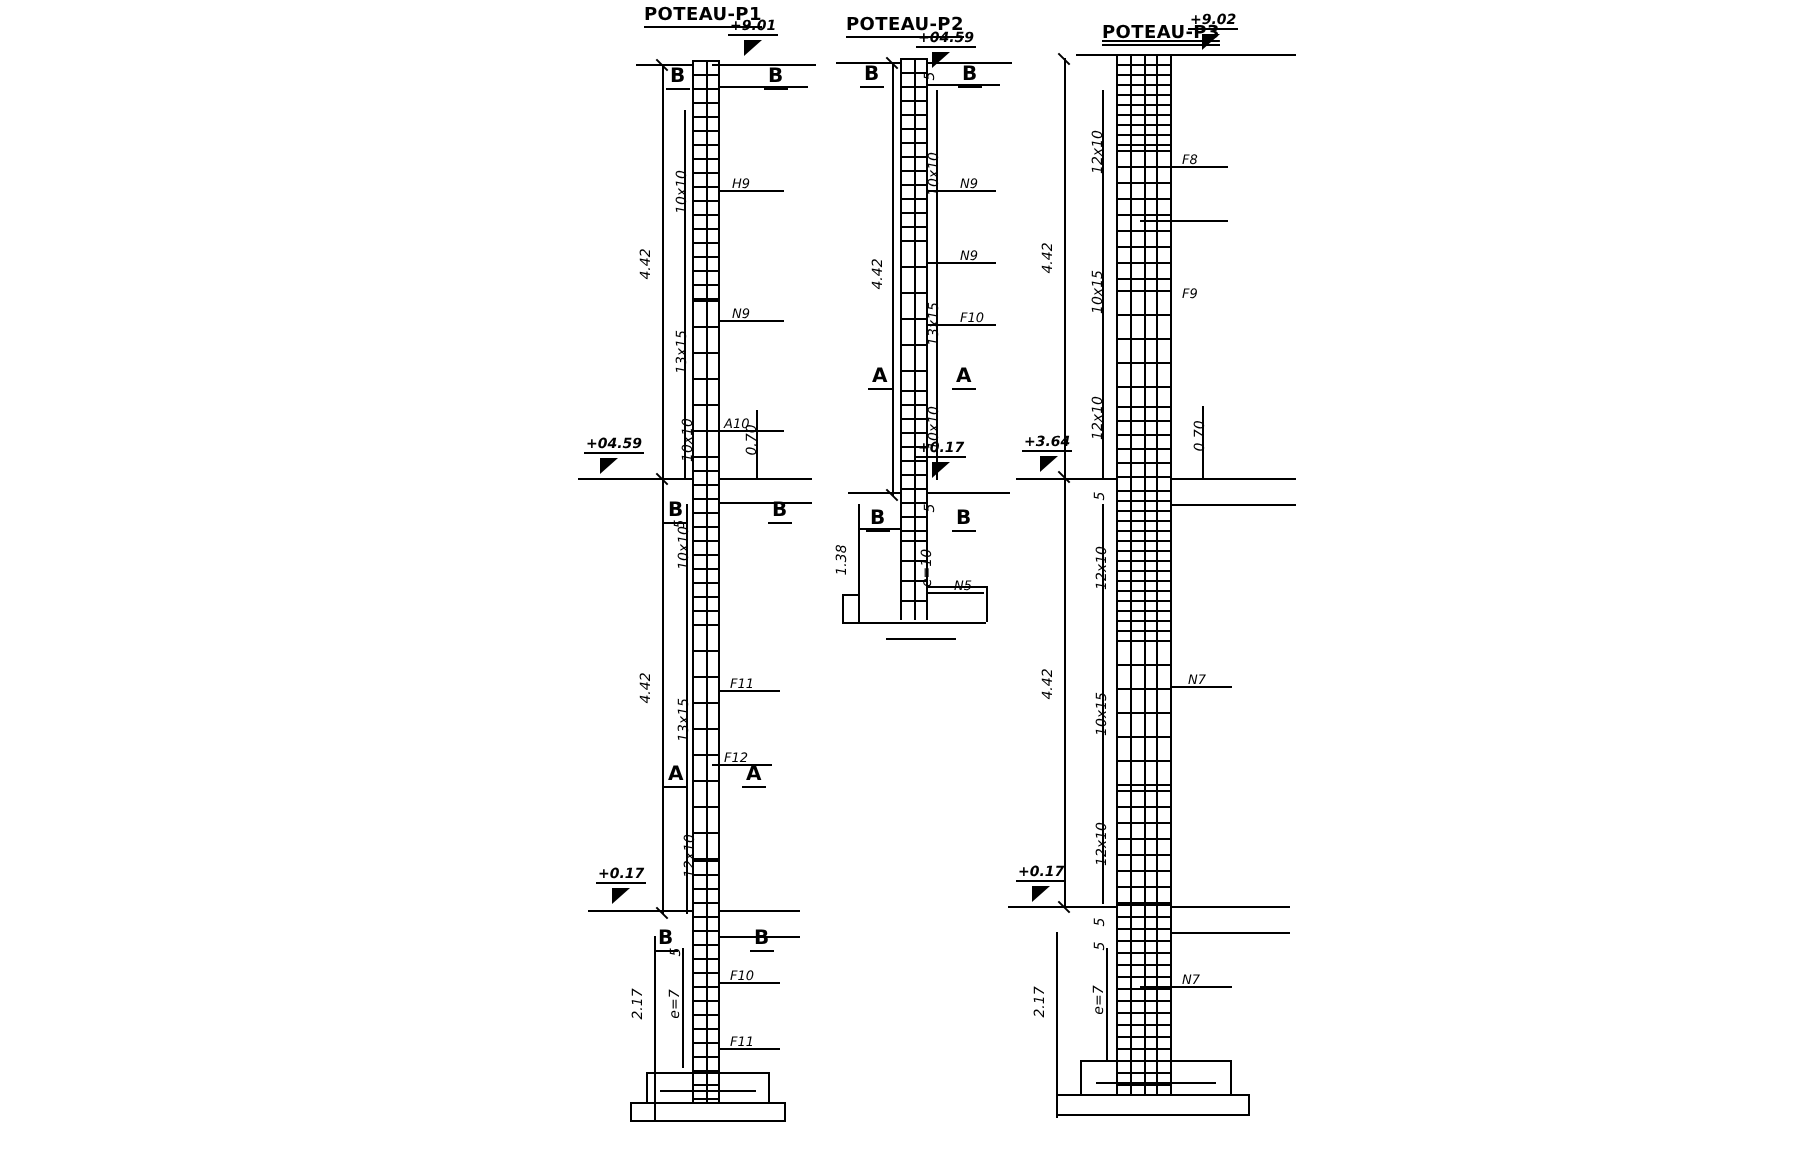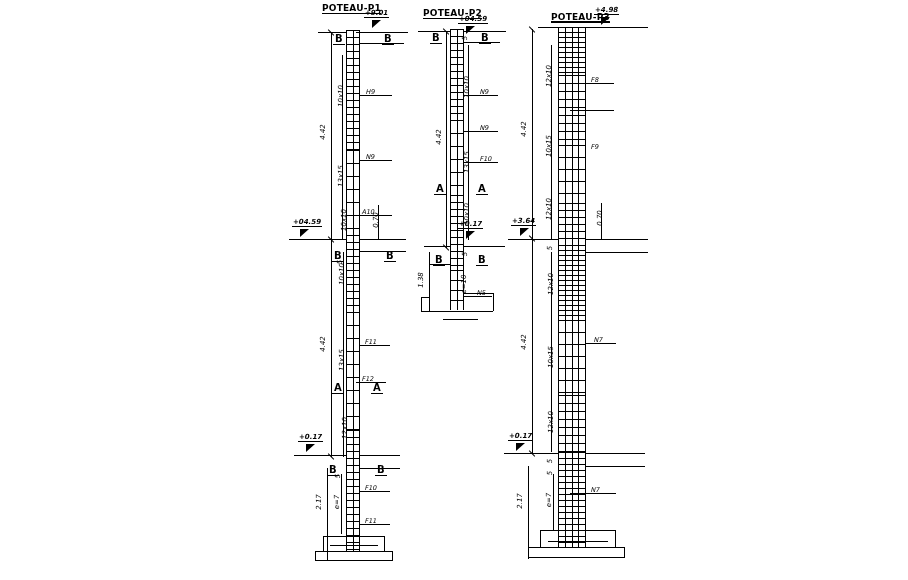--- a/index.html
+++ b/index.html
@@ -177,21 +177,21 @@
     <div class="v" style="left:421px;top:297px;height:14px;"></div>
     <div class="h" style="left:421px;top:311px;width:72px;"></div>
     <div class="v" style="left:493px;top:293px;height:18px;"></div>
     <div class="h" style="left:464px;top:293px;width:29px;"></div>
     <div class="h" style="left:443px;top:319px;width:35px;"></div>
   </div>
 
   <div>
     <div class="title" style="left:551px;top:12px;text-decoration:underline;">POTEAU-P3</div>
 
-    <div class="flag" style="left:594px;top:6px;">+4.98</div>
+    <div class="flag" style="left:594px;top:6px;">+9.02</div>
     <div class="tri" style="left:601px;top:17px;"></div>
     <div class="h" style="left:586px;top:27px;width:62px;"></div>
     <div class="h" style="left:538px;top:27px;width:20px;"></div>
 
     <div class="col" style="left:558px;top:27px;width:28px;height:521px;">
       <div class="zone" style="top:0;height:48px;--sp:5px;"></div>
       <div class="zone" style="top:48px;height:70px;--sp:8px;"></div>
       <div class="zone" style="top:118px;height:58px;--sp:12px;"></div>
       <div class="zone" style="top:176px;height:42px;--sp:7px;"></div>
       <div class="zone" style="top:218px;height:75px;--sp:5px;"></div>

